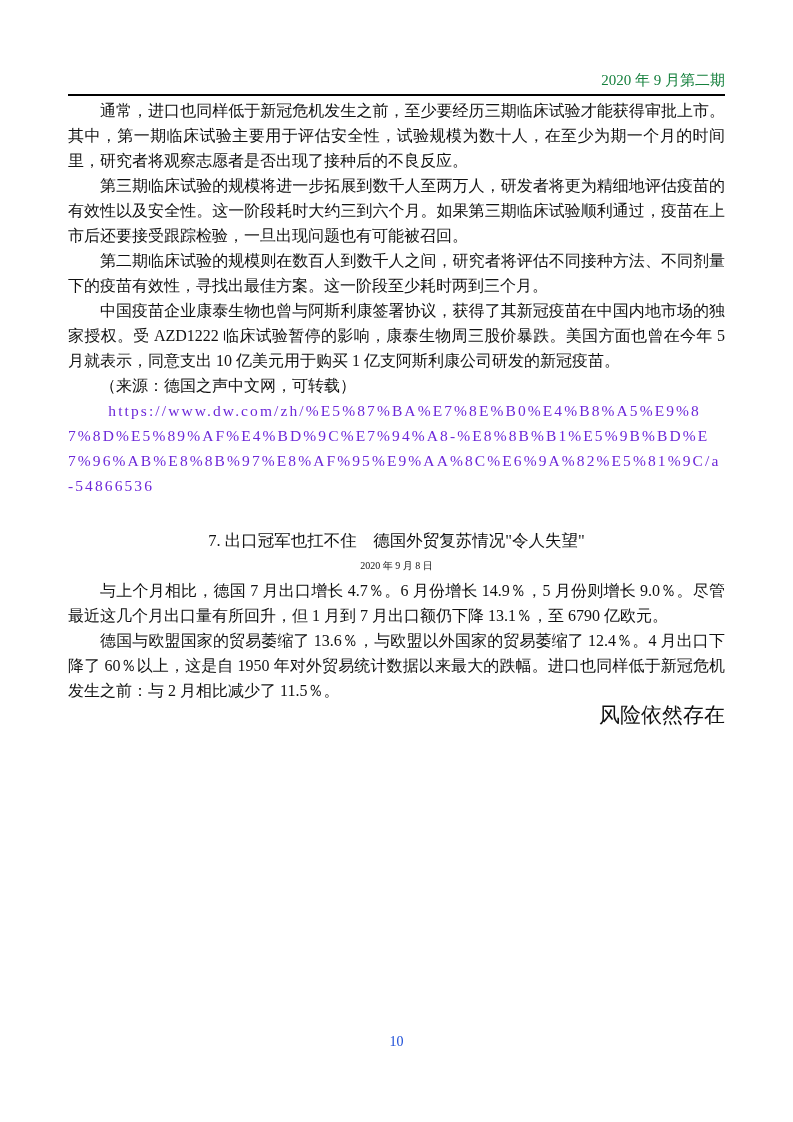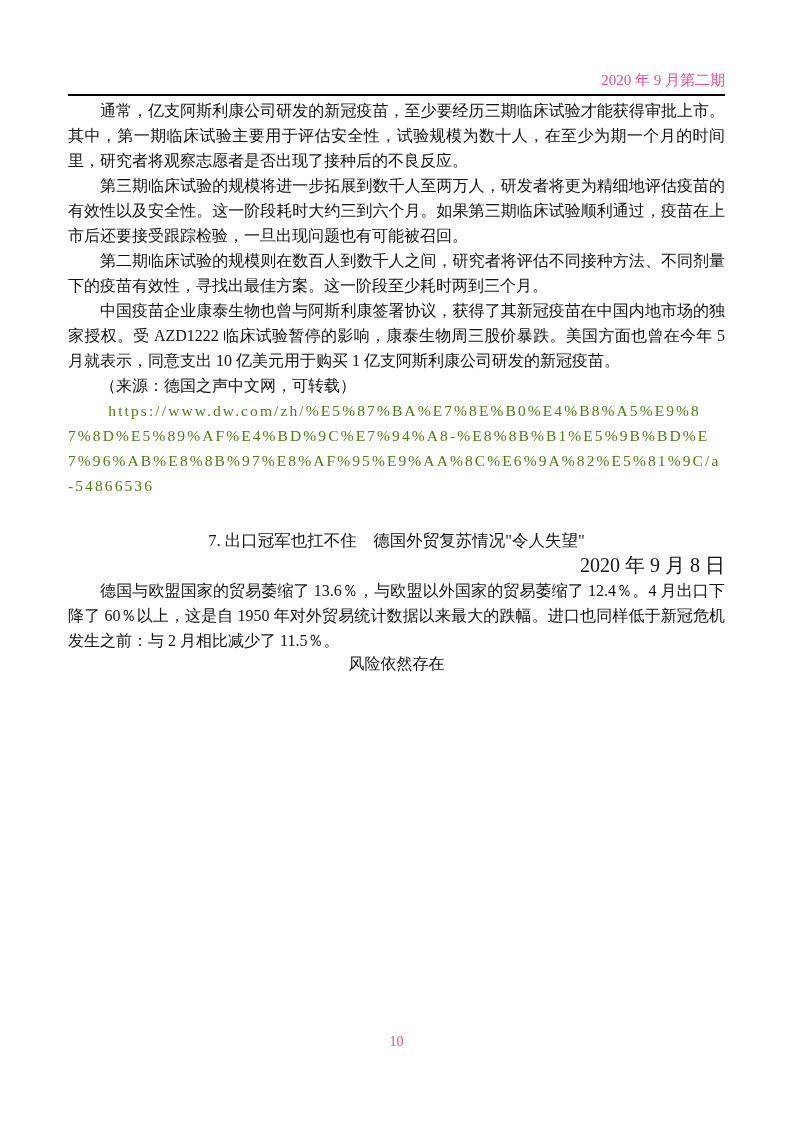--- a/index.html
+++ b/index.html
@@ -19,98 +19,98 @@
     color: #111111;
     overflow: hidden;
   }
   .page-header {
     padding-top: 70px;
     padding-bottom: 4px;
     border-bottom: 2px solid #000000;
     text-align: right;
     font-size: 15px;
     line-height: 20px;
-    color: #ec4899;
+    color: #15803d;
   }
   .page-body {
     margin-top: 2px;
   }
   .para {
     margin: 0;
     font-size: 16px;
     line-height: 25px;
     text-align: justify;
     text-justify: inter-ideograph;
     text-indent: 2em;
     word-break: break-word;
   }
   .url-line {
     margin: 0;
     font-size: 15.5px;
     line-height: 25px;
     letter-spacing: 2.1px;
-    color: #4d7c0f;
+    color: #6d28d9;
     text-align: justify;
     text-indent: 2.6em;
     word-break: break-all;
     font-family: Liberation Serif, serif;
   }
   .section-title {
     margin: 30px 0 0 0;
     font-size: 16.5px;
     font-weight: normal;
     line-height: 25px;
     text-align: center;
     color: #111111;
   }
   .section-date {
-    font-size: 20px;
+    font-size: 10px;
+    line-height: 25px;
+    text-align: center;
+  }
+  .subheading {
+    font-size: 21px;
     line-height: 25px;
     text-align: right;
-  }
-  .subheading {
-    font-size: 16px;
-    line-height: 25px;
-    text-align: center;
-    font-family: Liberation Mono, monospace;
   }
   .page-footer {
     position: absolute;
     left: 0;
     right: 0;
     top: 1032px;
     text-align: center;
     font-size: 14px;
     line-height: 20px;
-    color: #ec4899;
+    color: #1d4ed8;
   }
 </style>
 </head>
 <body>
 
 <div class="page">
 
   <header class="page-header">
     <span>2020 年 9 月第二期</span>
   </header>
 
   <main class="page-body">
 
-    <p class="para">通常，亿支阿斯利康公司研发的新冠疫苗，至少要经历三期临床试验才能获得审批上市。其中，第一期临床试验主要用于评估安全性，试验规模为数十人，在至少为期一个月的时间里，研究者将观察志愿者是否出现了接种后的不良反应。</p>
+    <p class="para">通常，进口也同样低于新冠危机发生之前，至少要经历三期临床试验才能获得审批上市。其中，第一期临床试验主要用于评估安全性，试验规模为数十人，在至少为期一个月的时间里，研究者将观察志愿者是否出现了接种后的不良反应。</p>
     <p class="para">第三期临床试验的规模将进一步拓展到数千人至两万人，研发者将更为精细地评估疫苗的有效性以及安全性。这一阶段耗时大约三到六个月。如果第三期临床试验顺利通过，疫苗在上市后还要接受跟踪检验，一旦出现问题也有可能被召回。</p>
     <p class="para">第二期临床试验的规模则在数百人到数千人之间，研究者将评估不同接种方法、不同剂量下的疫苗有效性，寻找出最佳方案。这一阶段至少耗时两到三个月。</p>
     <p class="para">中国疫苗企业康泰生物也曾与阿斯利康签署协议，获得了其新冠疫苗在中国内地市场的独家授权。受 AZD1222 临床试验暂停的影响，康泰生物周三股价暴跌。美国方面也曾在今年 5 月就表示，同意支出 10 亿美元用于购买 1 亿支阿斯利康公司研发的新冠疫苗。</p>
 
     <p class="para">（来源：德国之声中文网，可转载）</p>
 
     <p class="url-line">https://www.dw.com/zh/%E5%87%BA%E7%8E%B0%E4%B8%A5%E9%87%8D%E5%89%AF%E4%BD%9C%E7%94%A8-%E8%8B%B1%E5%9B%BD%E7%96%AB%E8%8B%97%E8%AF%95%E9%AA%8C%E6%9A%82%E5%81%9C/a-54866536</p>
 
     <h2 class="section-title">7. 出口冠军也扛不住　德国外贸复苏情况"令人失望"</h2>
     <div class="section-date">2020 年 9 月 8 日</div>
 
+    <p class="para">与上个月相比，德国 7 月出口增长 4.7％。6 月份增长 14.9％，5 月份则增长 9.0％。尽管最近这几个月出口量有所回升，但 1 月到 7 月出口额仍下降 13.1％，至 6790 亿欧元。</p>
     <p class="para">德国与欧盟国家的贸易萎缩了 13.6％，与欧盟以外国家的贸易萎缩了 12.4％。4 月出口下降了 60％以上，这是自 1950 年对外贸易统计数据以来最大的跌幅。进口也同样低于新冠危机发生之前：与 2 月相比减少了 11.5％。</p>
 
     <div class="subheading">风险依然存在</div>
 
 
   </main>
 
   <footer class="page-footer">
     <span>10</span>
   </footer>

